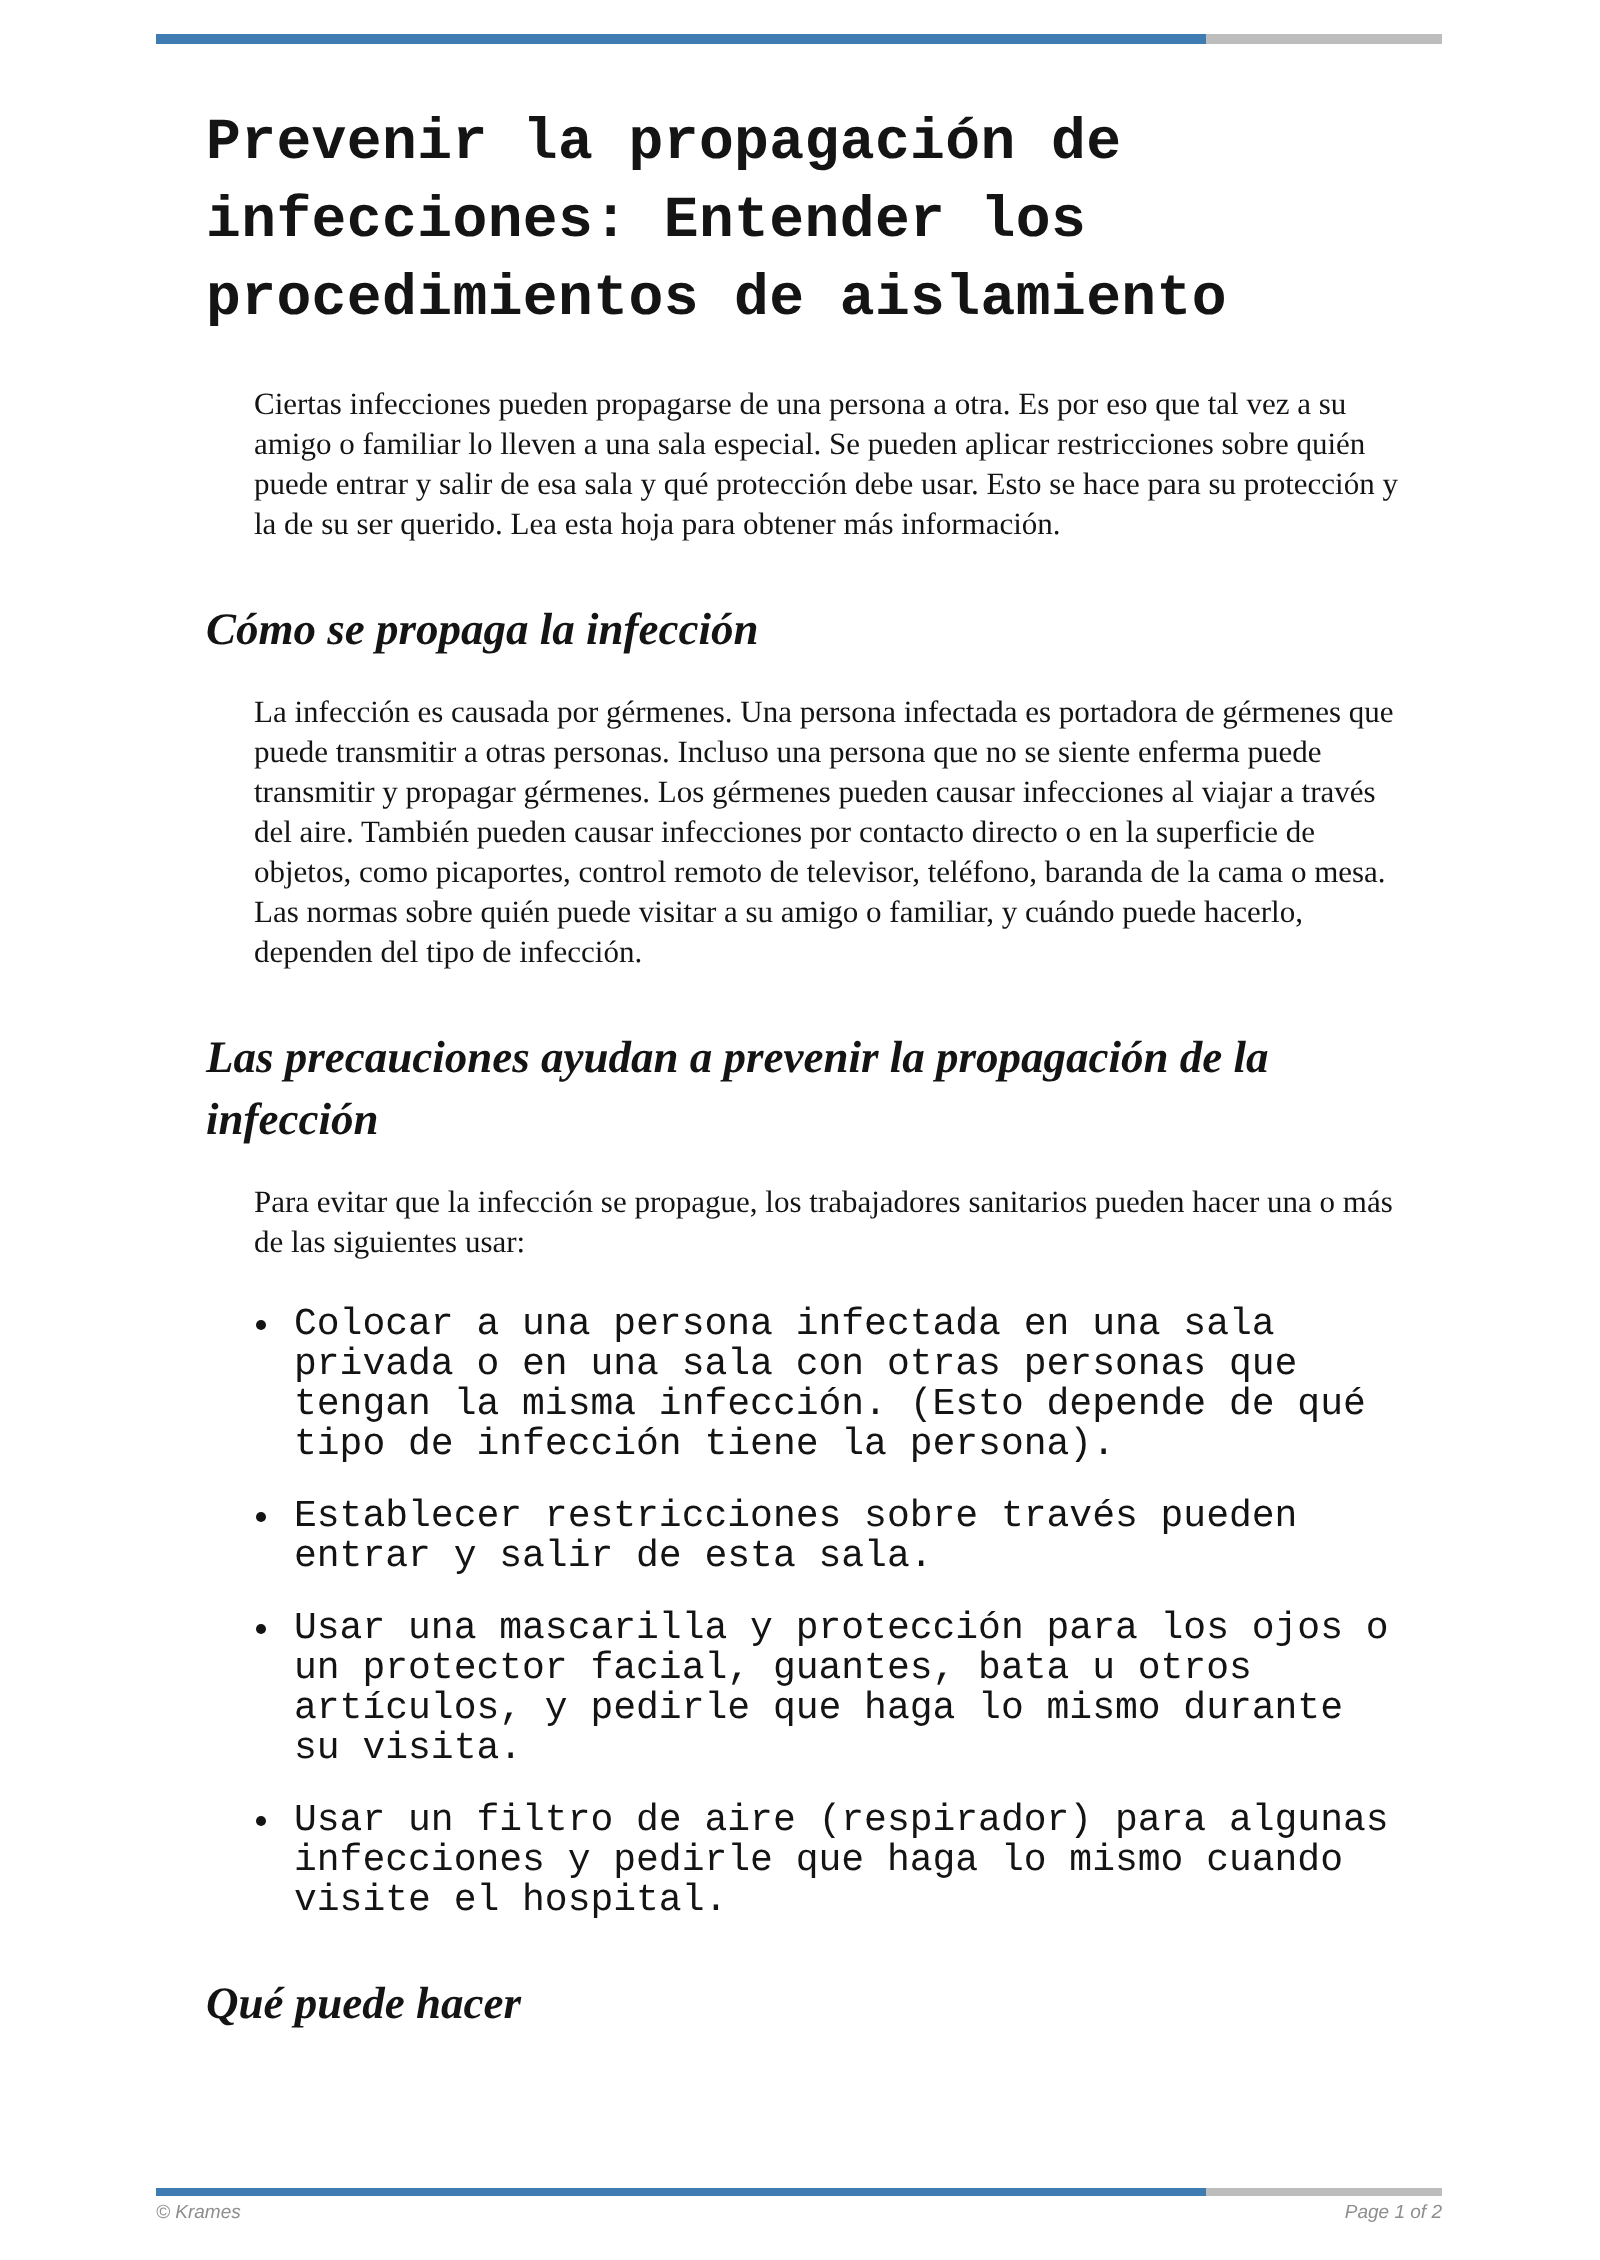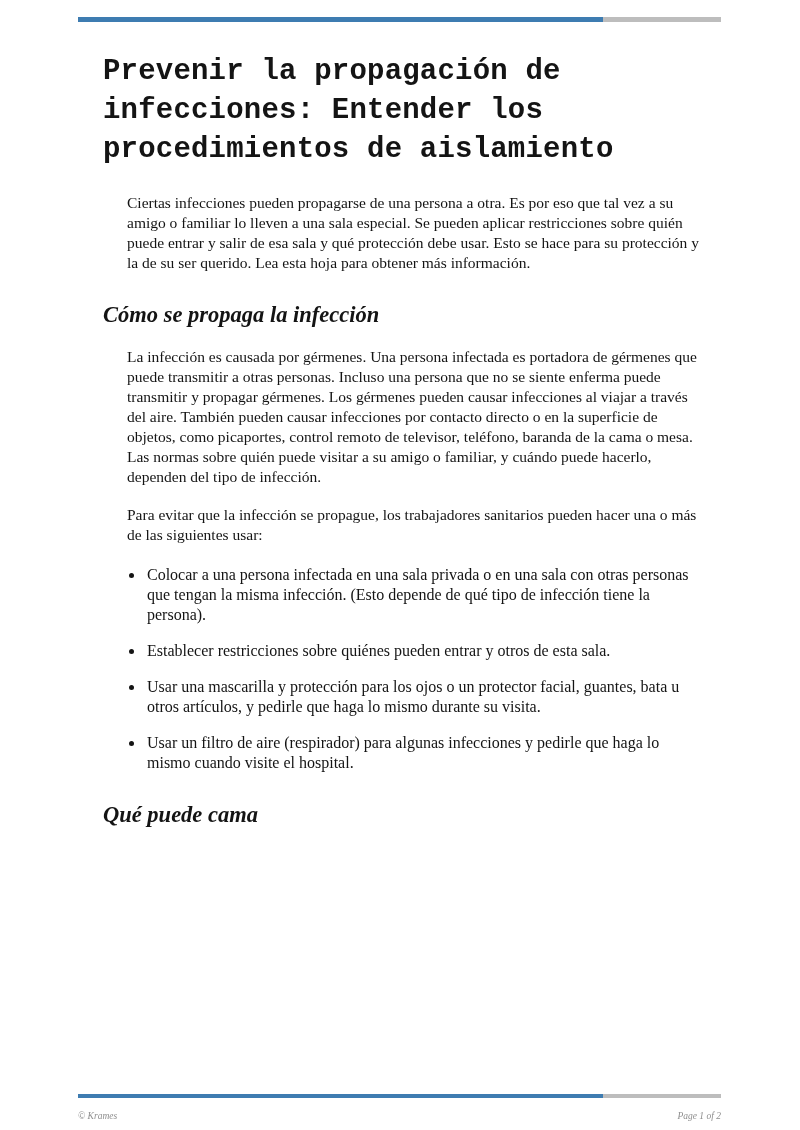--- a/index.html
+++ b/index.html
@@ -65,71 +65,72 @@
     font-style: italic;
   }
 
   ul.bullet-list {
     margin-top: 20px;
     margin-bottom: 4px;
     padding-left: 42px;
     list-style-type: disc;
   }
   ul.bullet-list li {
-    font-size: 16px;
+    font-size: 19px;
     line-height: 20px;
     margin-bottom: 16px;
     padding-left: 2px;
     max-width: 556px;
+    font-family: Liberation Mono, monospace;
   }
 
   .footer-row {
     position: absolute;
     top: 1101px;
     left: 78px;
     width: 643px;
     display: flex;
     justify-content: space-between;
     align-items: flex-start;
-    font-family: Liberation Serif, serif;
+    font-family: Liberation Sans, sans-serif;
     font-style: italic;
     font-size: 9.5px;
     color: var(--footer-gray);
-    margin-top: 10px;
   }
 </style>
 </head>
 <body>
 
 <div class="accent-bar top">
   <div class="blue-seg"></div>
   <div class="gray-seg"></div>
 </div>
 
 <div class="content">
 
   <h1 class="doc-title">Prevenir la propagación de infecciones: Entender los procedimientos de aislamiento</h1>
 
   <p class="body-text">Ciertas infecciones pueden propagarse de una persona a otra. Es por eso que tal vez a su amigo o familiar lo lleven a una sala especial. Se pueden aplicar restricciones sobre quién puede entrar y salir de esa sala y qué protección debe usar. Esto se hace para su protección y la de su ser querido. Lea esta hoja para obtener más información.</p>
 
   <h2 class="section-heading">Cómo se propaga la infección</h2>
 
   <p class="body-text">La infección es causada por gérmenes. Una persona infectada es portadora de gérmenes que puede transmitir a otras personas. Incluso una persona que no se siente enferma puede transmitir y propagar gérmenes. Los gérmenes pueden causar infecciones al viajar a través del aire. También pueden causar infecciones por contacto directo o en la superficie de objetos, como picaportes, control remoto de televisor, teléfono, baranda de la cama o mesa. Las normas sobre quién puede visitar a su amigo o familiar, y cuándo puede hacerlo, dependen del tipo de infección.</p>
 
+  <h2 class="section-heading">Las precauciones ayudan a prevenir la propagación de la infección</h2>
 
   <p class="body-text">Para evitar que la infección se propague, los trabajadores sanitarios pueden hacer una o más de las siguientes usar:</p>
 
   <ul class="bullet-list">
     <li>Colocar a una persona infectada en una sala privada o en una sala con otras personas que tengan la misma infección. (Esto depende de qué tipo de infección tiene la persona).</li>
-    <li>Establecer restricciones sobre quiénes pueden entrar y otros de esta sala.</li>
+    <li>Establecer restricciones sobre través pueden entrar y salir de esta sala.</li>
     <li>Usar una mascarilla y protección para los ojos o un protector facial, guantes, bata u otros artículos, y pedirle que haga lo mismo durante su visita.</li>
     <li>Usar un filtro de aire (respirador) para algunas infecciones y pedirle que haga lo mismo cuando visite el hospital.</li>
   </ul>
 
-  <h2 class="section-heading">Qué puede cama</h2>
+  <h2 class="section-heading">Qué puede hacer</h2>
 
 </div>
 
 <div class="accent-bar bottom">
   <div class="blue-seg"></div>
   <div class="gray-seg"></div>
 </div>
 
 <div class="footer-row">
   <span>© Krames</span>

